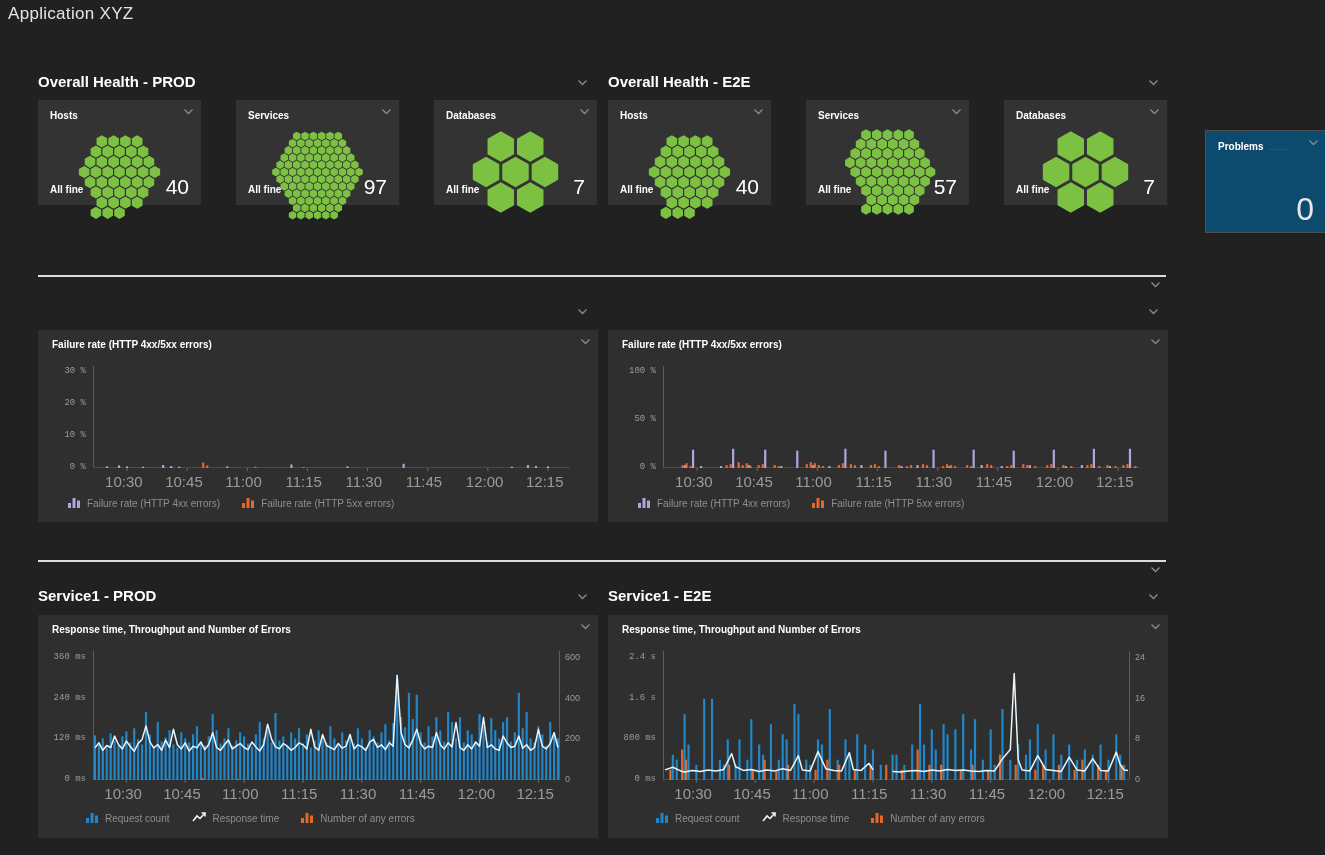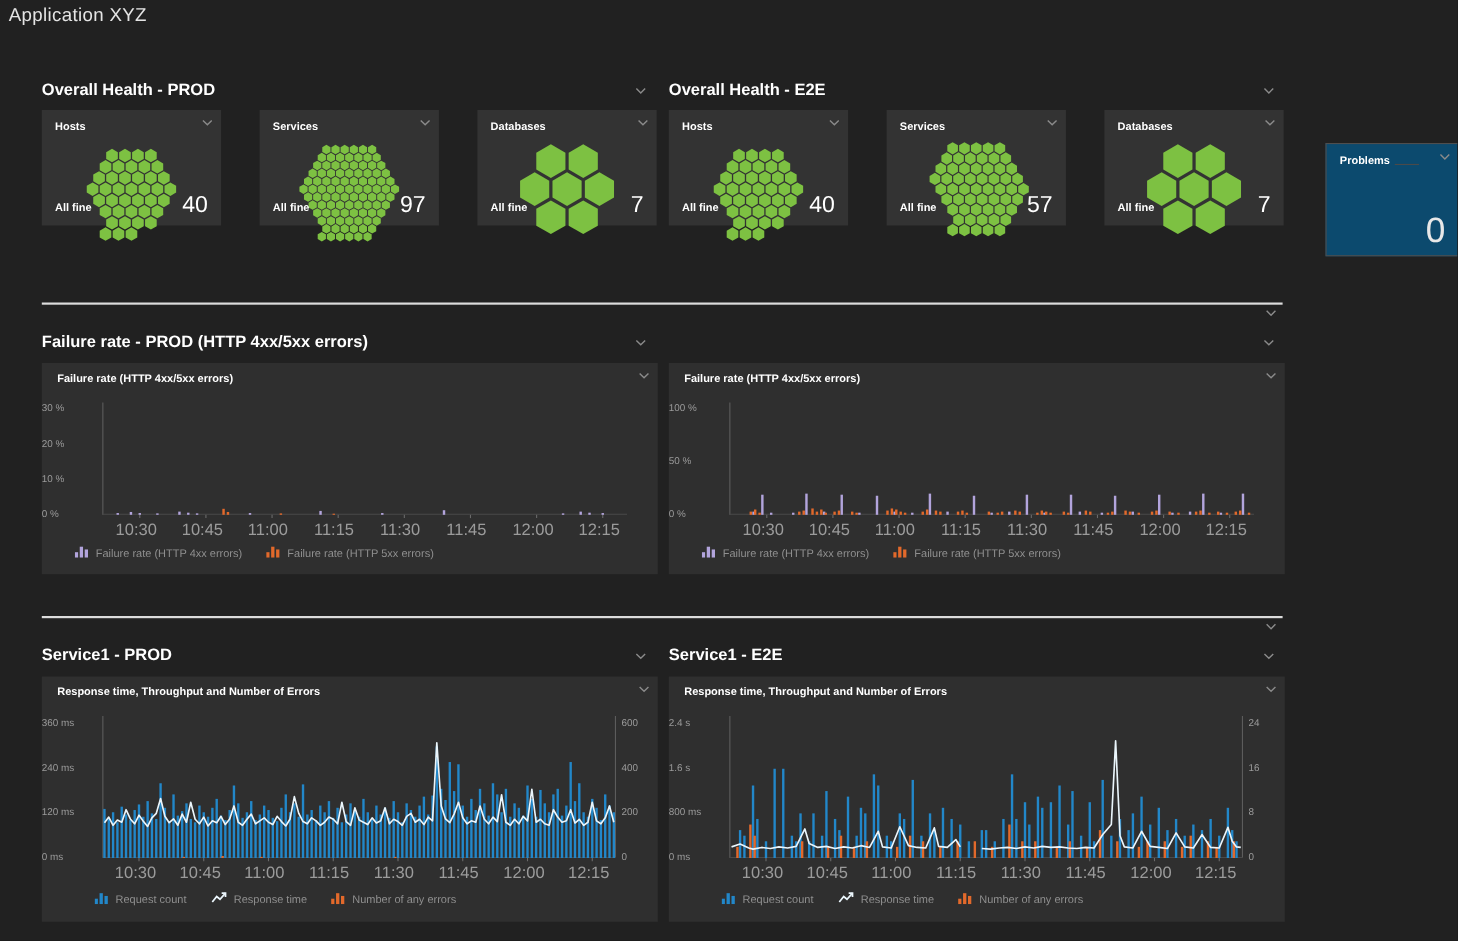--- a/index.html
+++ b/index.html
@@ -25,21 +25,21 @@
 
   .problems-tile { left:1205px; top:130px; width:122px; height:103px; background:#0c4a6e; border:1px solid #4e4e4e; }
   .problems-dash { position:absolute; left:62px; top:18px; width:22px; height:1px; background:#4a4a4a; }
   .problems-value { position:absolute; right:12px; bottom:4px; font-size:32px; font-weight:200; color:#e8e8e8; }
 
   .chart-tile { background:#2f2f2f; }
   .chart-title { position:absolute; left:14px; top:9px; font-size:10px; font-weight:bold; color:#ffffff; }
   .plot { position:absolute; }
   .plot svg { overflow:visible; display:block; }
   .axis-label { position:absolute; font-size:9px; color:#9b9b9b; width:48px; }
-  .axis-label.left { text-align:left; }
+  .axis-label.left { text-align:right;font-family:Liberation Mono, monospace; }
   .axis-label.right { text-align:left; width:34px; }
   .x-label { position:absolute; font-size:15px; color:#9b9b9b; width:44px; text-align:left; }
   .legend { position:absolute; display:flex; gap:22px; align-items:center; }
   .legend-item { display:flex; align-items:center; gap:6px; cursor:pointer; }
   .legend-label { font-size:10px; color:#8f8f8f; }
 </style>
 </head>
 <body>
 
 <div id="app">
@@ -372,21 +372,20 @@
           <polyline points="1.5,1.5 5.5,5.5 9.5,1.5" fill="none" stroke="#8a8a8a" stroke-width="1.3"></polyline>
         </svg></span>
     <div class="problems-value">0</div>
   </div>
 
   <div class="divider" style="top:275px;"></div>
   <span class="chev" style="left:1150px; top:281px;"><svg width="11" height="7" viewBox="0 0 11 7">
         <polyline points="1.5,1.5 5.5,5.5 9.5,1.5" fill="none" stroke="#8a8a8a" stroke-width="1.3"></polyline>
       </svg></span>
 
-  <div class="section-header" style="left:38px; top:302px;">Failure rate - PROD (HTTP 4xx/5xx errors)</div>
   <span class="chev" style="left:577px; top:308px;"><svg width="11" height="7" viewBox="0 0 11 7">
         <polyline points="1.5,1.5 5.5,5.5 9.5,1.5" fill="none" stroke="#8a8a8a" stroke-width="1.3"></polyline>
       </svg></span>
   <span class="chev" style="left:1148px; top:308px;"><svg width="11" height="7" viewBox="0 0 11 7">
         <polyline points="1.5,1.5 5.5,5.5 9.5,1.5" fill="none" stroke="#8a8a8a" stroke-width="1.3"></polyline>
       </svg></span>
 
   <div class="tile chart-tile" id="chart-c1" style="left:38px; top:330px; width:560px; height:192px;">
     <div class="chart-title">Failure rate (HTTP 4xx/5xx errors)</div>
     <span class="chev tile-chev"><svg width="11" height="7" viewBox="0 0 11 7">

